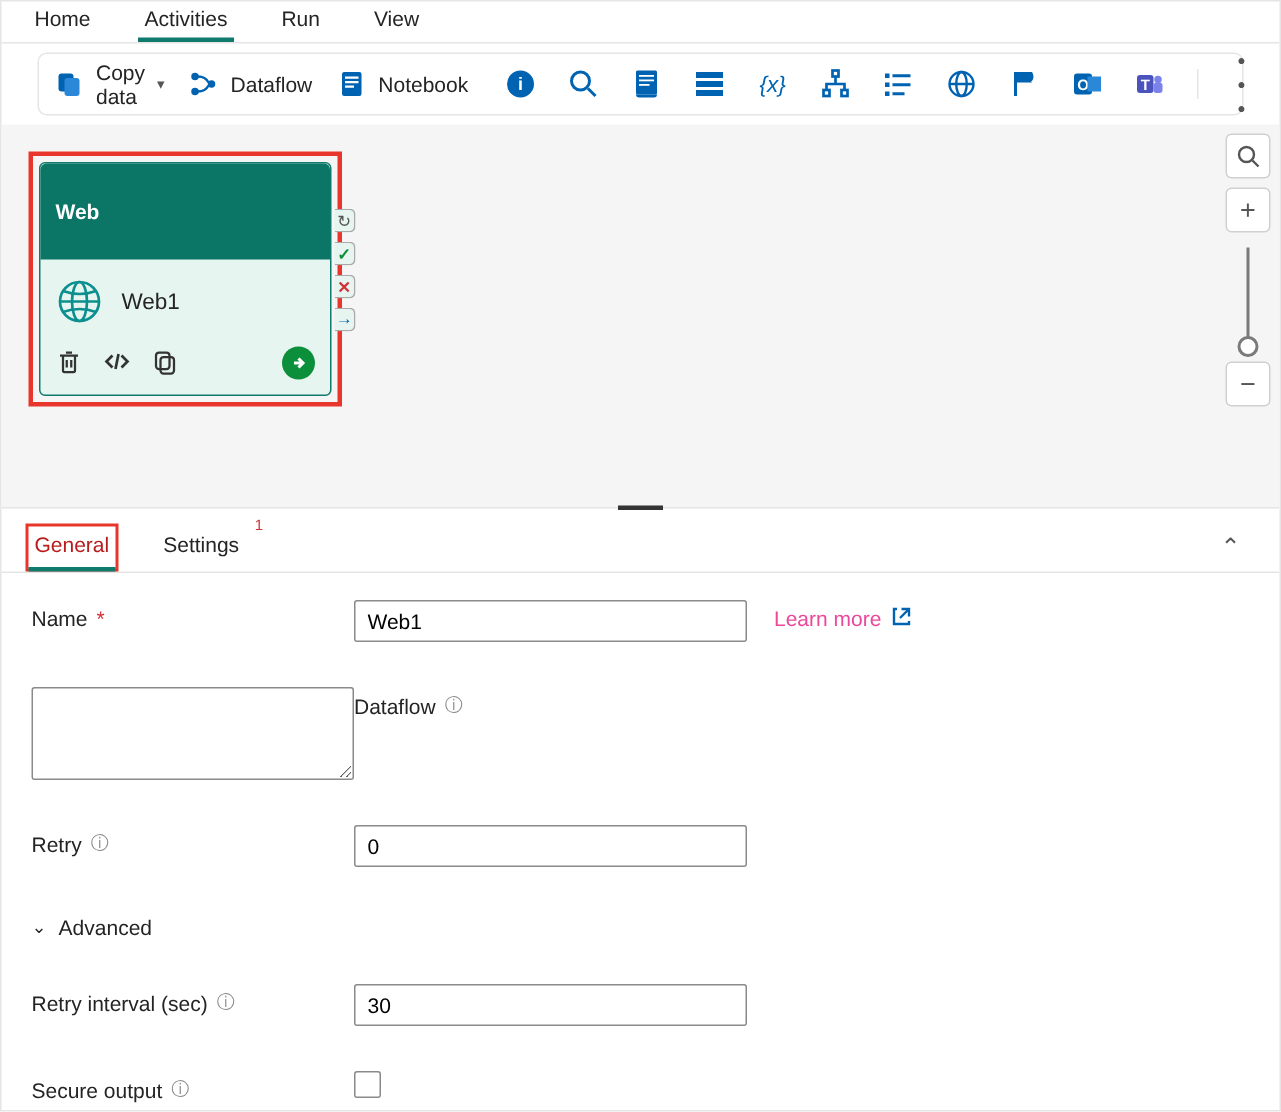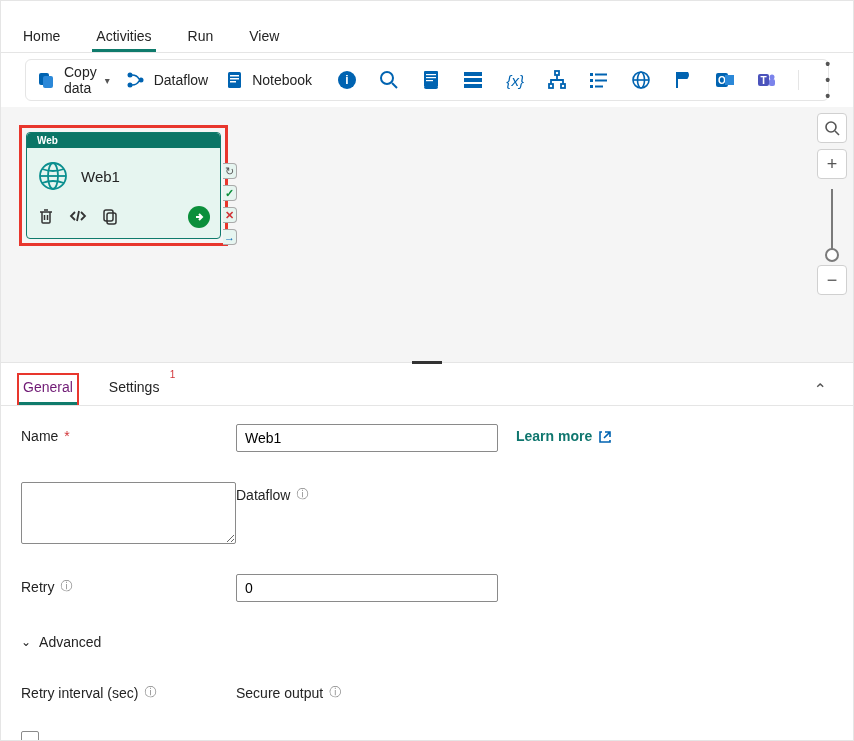--- a/index.html
+++ b/index.html
@@ -1,19 +1,19 @@
 <!DOCTYPE html>
 <html><head>
 <meta charset="utf-8">
 <style>
   * { box-sizing: border-box; margin: 0; padding: 0; font-family: "Segoe UI", Arial, sans-serif; }
   body { width: 854px; height: 741px; background: #fff; color: #242424; font-size: 14px; border:1px solid #e5e5e5; }
 
   
-  .menubar { display:flex; gap:28px; padding:0 18px; border-bottom:1px solid #e5e5e5; height:52px; align-items:flex-end; }
+  .menubar { display:flex; gap:28px; padding:0 18px; border-bottom:1px solid #e5e5e5; height:28px; align-items:flex-end; }
   .menu-item { padding:6px 4px 8px 4px; cursor:pointer; color:#242424; position:relative; font-size:14px;}
   .menu-item.active { font-weight:400; }
   .menu-item.active::after { content:""; position:absolute; left:0; right:0; bottom:0; height:3px; background:#0f7b6c; }
 
   
   .toolbar-outer { padding:6px 24px; }
   .toolbar { display:flex; align-items:center; gap:16px; border:1px solid #e5e5e5; border-radius:6px; padding:6px 10px; height:42px; }
   .tool { display:flex; align-items:center; gap:8px; cursor:pointer; color:#242424; font-size:14px;}
   .tool .caret { font-size:10px; color:#555; }
   .icon-box { width:20px; height:20px; display:flex; align-items:center; justify-content:center; }
@@ -24,53 +24,53 @@
 
   
   .canvas { position:relative; background:#f5f5f5; height:256px; border-bottom:1px solid #e5e5e5; }
   .zoom-panel { position:absolute; right:6px; top:6px; display:flex; flex-direction:column; align-items:center; gap:0;}
   .zoom-btn { width:30px; height:30px; border:1px solid #d0d0d0; background:#fff; border-radius:4px; display:flex; align-items:center; justify-content:center; color:#555; cursor:pointer; margin-bottom:6px;}
   .zoom-track { width:2px; height:66px; background:#7a7a7a; position:relative; margin:4px 0;}
   .zoom-thumb { position:absolute; left:-6px; bottom:-7px; width:14px; height:14px; border-radius:50%; background:#fff; border:2px solid #7a7a7a;}
 
   .node-wrap { position:absolute; left:18px; top:18px; border:3px solid #e8362d; padding:4px; }
   .node { width:195px; background:#e6f5f0; border:1px solid #0f7b6c; border-radius:4px; }
-  .node-header { background:#0b7566; color:#fff; font-weight:600; padding:2px 10px; border-radius:4px 4px 0 0; font-size:10px;}
+  .node-header { background:#0b7566; color:#fff; font-weight:600; padding:24px 10px; border-radius:4px 4px 0 0; font-size:14px;}
   .node-body { display:flex; align-items:center; gap:12px; padding:12px 10px 8px 10px;}
   .node-globe { width:32px; height:32px; display:flex; align-items:center; justify-content:center;}
   .node-name { font-size:15px; color:#242424;}
   .node-footer { display:flex; align-items:center; gap:14px; padding:6px 10px 10px 10px; color:#333;}
   .node-footer .spacer { flex:1; }
   .node-footer .go { width:22px; height:22px; border-radius:50%; background:#0b8f3b; display:flex; align-items:center; justify-content:center; color:#fff;}
   .node-handles { position:absolute; right:-17px; top:30px; display:flex; flex-direction:column; gap:6px;}
   .handle { width:14px; height:16px; background:#e6f5f0; border:1px solid #aaa; border-left:none; border-radius:0 4px 4px 0; display:flex; align-items:center; justify-content:center; font-size:11px; cursor:pointer;}
   .h-redo { color:#555;}
   .h-check { color:#0b8f3b; font-weight:bold;}
   .h-x { color:#d13438; font-weight:bold;}
   .h-arrow { color:#0063b1; font-weight:bold;}
 
   .gripper { position:absolute; left:50%; transform:translateX(-50%); bottom:-2px; width:30px; height:3px; background:#333;}
 
   
   .props { padding:0 0 20px 0; position:relative;}
   .tabs { display:flex; align-items:center; padding:10px 16px 0 16px; border-bottom:1px solid #e5e5e5;}
   .tab { padding:6px 6px 10px 6px; margin-right:24px; cursor:pointer; position:relative;}
-  .tab.general { color:#701a75; }
+  .tab.general { color:#b91c1c; }
   .tab.general.outlined { outline:2px solid #e8362d; outline-offset:-2px;}
   .tab.general::after { content:""; position:absolute; left:2px; right:2px; bottom:0; height:3px; background:#0f7b6c; }
   .tab .sup { position:absolute; top:-4px; right:-10px; font-size:10px; color:#d13438;}
   .collapse-chevron { margin-left:auto; margin-right:10px; color:#555; cursor:pointer; font-size:16px;}
   .form { padding:18px 20px 0 20px; display:grid; grid-template-columns:215px 1fr; row-gap:30px; align-items:start;}
   .label { display:flex; align-items:center; gap:6px; color:#242424; padding-top:4px;}
   .req { color:#d13438; }
   .info { color:#8a8a8a; font-size:12px;}
   .field-row { display:flex; align-items:flex-start; gap:18px;}
   input.text, textarea.text { width:262px; padding:5px 8px; border:1px solid #8a8a8a; border-radius:2px; font-size:14px; font-family:inherit;}
   textarea.text { height:62px; resize:both;}
-  .learnmore { color:#0f766e; display:flex; align-items:flex-end; gap:6px; cursor:pointer; white-space:nowrap; padding-top:4px;font-weight:bold;}
+  .learnmore { color:#ec4899; display:flex; align-items:flex-start; gap:6px; cursor:pointer; white-space:nowrap; padding-top:4px;}
   .adv { display:flex; align-items:center; gap:8px; cursor:pointer; padding-top:2px;}
   .checkbox { width:18px; height:18px; border:1px solid #8a8a8a; border-radius:2px; cursor:pointer;}
   .full-row { grid-column:1 / -1; }
 </style>
 </head>
 <body>
 
 <div class="menubar">
   <div class="menu-item">Home</div>
   <div class="menu-item active">Activities</div>
@@ -304,20 +304,23 @@
 
     <div class="full-row adv">
       <span style="font-size:12px;">⌄</span>
       <span>Advanced</span>
     </div>
 
     <div class="label">
       <span>Retry interval (sec)</span>
       <span class="info">ⓘ</span>
     </div>
+    <div class="field-row">
+      <input class="text" value="30" style="">
+    </div>
 
     <div class="label">
       <span>Secure output</span>
       <span class="info">ⓘ</span>
     </div>
     <div class="field-row">
       <div class="checkbox"></div>
     </div>
 
   </div>

